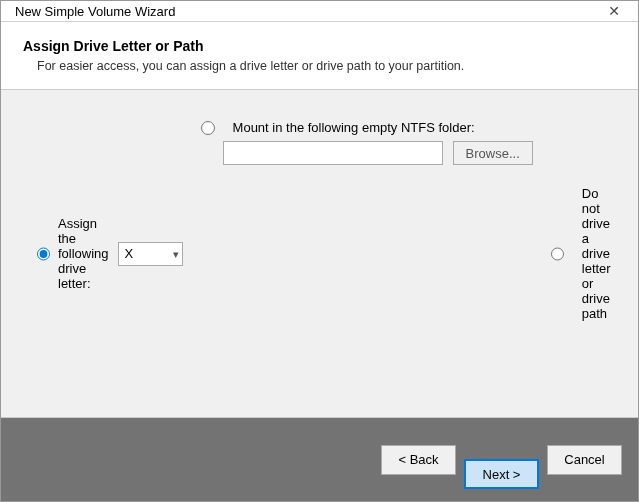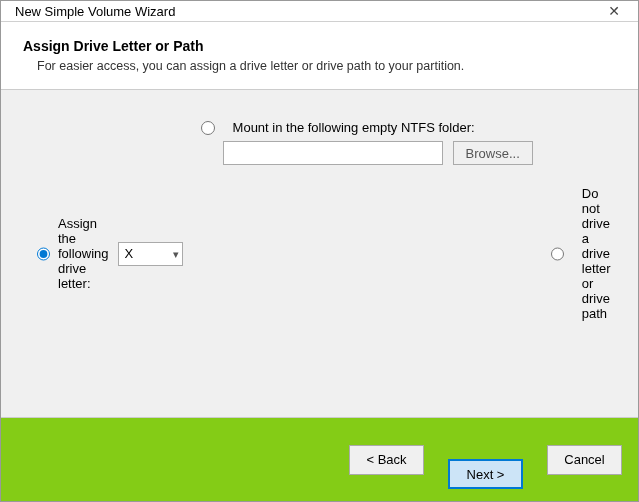--- a/index.html
+++ b/index.html
@@ -167,22 +167,22 @@
       cursor: pointer;
       color: #555;
     }
 
     .footer {
       border-top: 1px solid #ccc;
       padding: 12px 16px;
       display: flex;
       justify-content: space-between;
       align-items: center;
-      gap: 24px;
-      background: #84cc16;
+      gap: 8px;
+      background: #737373;
       flex-shrink: 0;
     }
 
     .footer-btn {
       height: 30px;
       min-width: 75px;
       padding: 0 14px;
       border: 1px solid #aaa;
       background: #f0f0f0;
       font-size: 13px;

